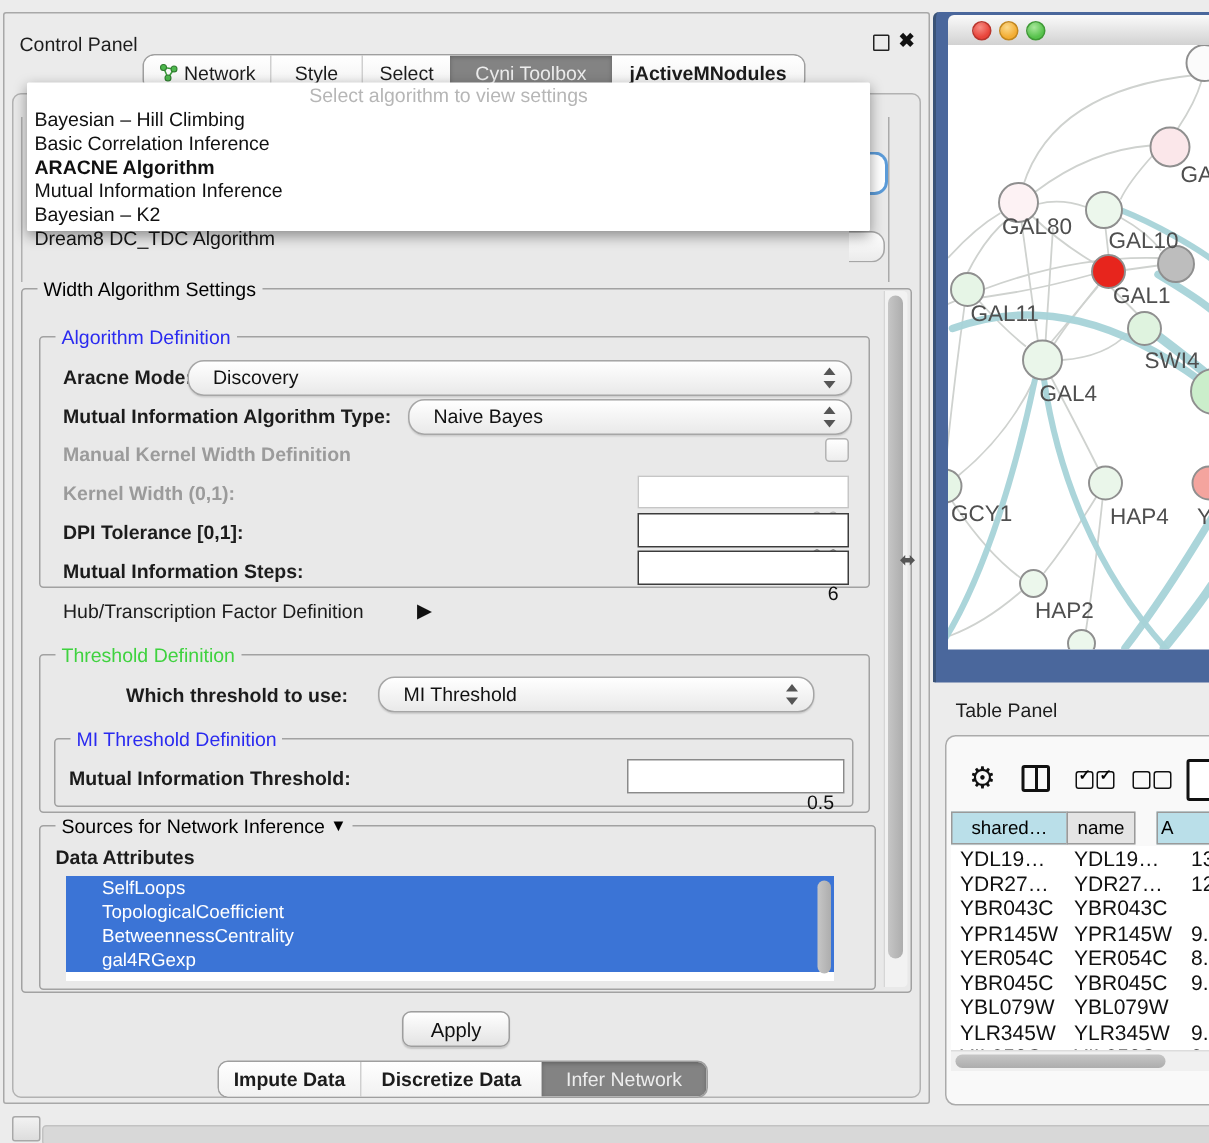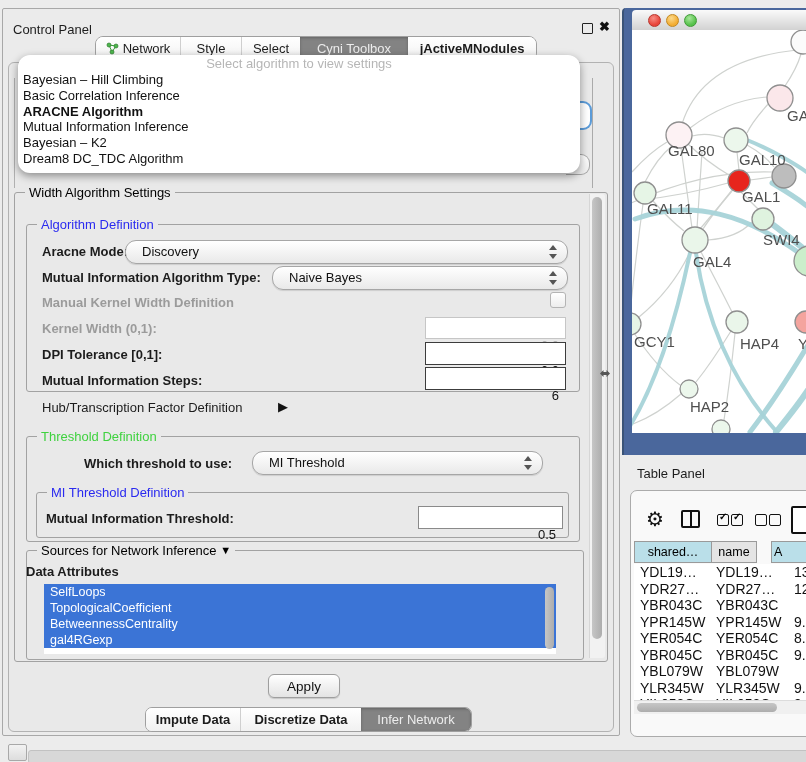--- a/index.html
+++ b/index.html
@@ -24,21 +24,21 @@
   
   .combo{position:absolute;height:22px;border:1px solid #a6a6a6;border-radius:11px;background:linear-gradient(#ffffff,#e9e9e9);box-shadow:0 1px 1px rgba(0,0,0,.12);}
   .combo .ctext{position:absolute;left:16px;top:3px;font-size:13px;color:#111;}
   .spin{position:absolute;right:10px;top:4px;width:9px;height:14px;}
   .spin:before{content:"";position:absolute;left:1px;top:0;border-left:4px solid transparent;border-right:4px solid transparent;border-bottom:5px solid #555;}
   .spin:after{content:"";position:absolute;left:1px;bottom:0;border-left:4px solid transparent;border-right:4px solid transparent;border-top:5px solid #555;}
   
   .field{position:absolute;background:#fff;font-size:13px;text-align:right;padding:20px 6px 0 0;box-sizing:border-box;}
   .popup{box-shadow:0 3px 9px rgba(0,0,0,.4);}
   .pitem{height:15.8px;line-height:15.8px;font-size:13px;color:#111;padding-left:5px;white-space:nowrap;}
-  .attr{height:16px;line-height:16px;font-size:12.5px;color:#fff;padding-left:6px;}
+  .attr{height:16px;line-height:16px;font-size:12.5px;color:#fff;padding-left:24px;}
   
   .hcell{position:absolute;top:0;height:22px;border:1px solid #9a9a9a;box-sizing:border-box;font-size:12.5px;display:flex;align-items:center;justify-content:center;overflow:hidden;}
   .trow{position:absolute;height:16.5px;width:100%;}
   .trow span{position:absolute;font-size:14px;color:#111;white-space:nowrap;}
   .cb{width:12px;height:12px;border:1.5px solid #111;border-radius:2px;display:inline-block;box-sizing:border-box;}
   .scrollthumb{background:linear-gradient(90deg,#c6c6c6,#adadad);border-radius:5px;}
 </style>
 </head>
 <body>
 
@@ -137,21 +137,21 @@
   </div>
   <div class="abs lbl b" style="left:46px;top:511px;">Mutual Information Threshold:</div>
   <div class="field" style="left:418px;top:506px;width:145px;height:23px;border:1px solid #8a8a8a;color:#111;">0.5</div>
 
   <div class="abs group" style="left:26px;top:550px;width:556px;height:108px;">
     <div class="gtitle">
       <span>Sources for Network Inference</span>
       <span style="font-size:11px;position:relative;top:-1px;">▼</span>
     </div>
   </div>
-  <div class="abs lbl b" style="left:26px;top:564px;">Data Attributes</div>
+  <div class="abs lbl b" style="left:37px;top:564px;">Data Attributes</div>
 
   <div class="abs" style="left:44px;top:584px;width:512px;height:70px;background:#fff;overflow:hidden;">
     <div class="attr" style="background:#3b74d6;">SelfLoops</div>
     <div class="attr" style="background:#3b74d6;">TopologicalCoefficient</div>
     <div class="attr" style="background:#3b74d6;">BetweennessCentrality</div>
     <div class="attr" style="background:#3b74d6;">gal4RGexp</div>
     <div class="abs scrollthumb" style="right:2px;top:3px;width:9px;height:62px;"></div>
   </div>
 
   <div class="abs" style="left:268px;top:674px;width:70px;height:22px;border:1px solid #9e9e9e;border-radius:6px;background:linear-gradient(#ffffff,#e3e3e3);display:flex;align-items:center;justify-content:center;font-size:13.5px;color:#111;box-shadow:0 1px 1px rgba(0,0,0,.15);">Apply</div>
@@ -161,21 +161,21 @@
         <span>Impute Data</span>
       </div>
     <div class="tab b" style="width:120px;">
         <span>Discretize Data</span>
       </div>
     <div class="tab sel" style="width:110px;">
         <span>Infer Network</span>
       </div>
   </div>
 
-  <div class="abs popup" style="left:18px;top:55px;width:562px;height:118px;background:#fff;border-radius:12px;">
+  <div class="abs popup" style="left:18px;top:55px;width:562px;height:99px;background:#fff;border-radius:1px;">
     <div style="text-align:center;font-size:13px;color:#b6b6b6;height:17px;line-height:17px;">Select algorithm to view settings</div>
     <div class="pitem">Bayesian – Hill Climbing</div>
     <div class="pitem">Basic Correlation Inference</div>
     <div class="pitem b">ARACNE Algorithm</div>
     <div class="pitem">Mutual Information Inference</div>
     <div class="pitem">Bayesian – K2</div>
     <div class="pitem">Dream8 DC_TDC Algorithm</div>
   </div>
 
   <svg class="abs" style="left:600px;top:369px;" width="10" height="9" viewBox="0 0 10 9">

